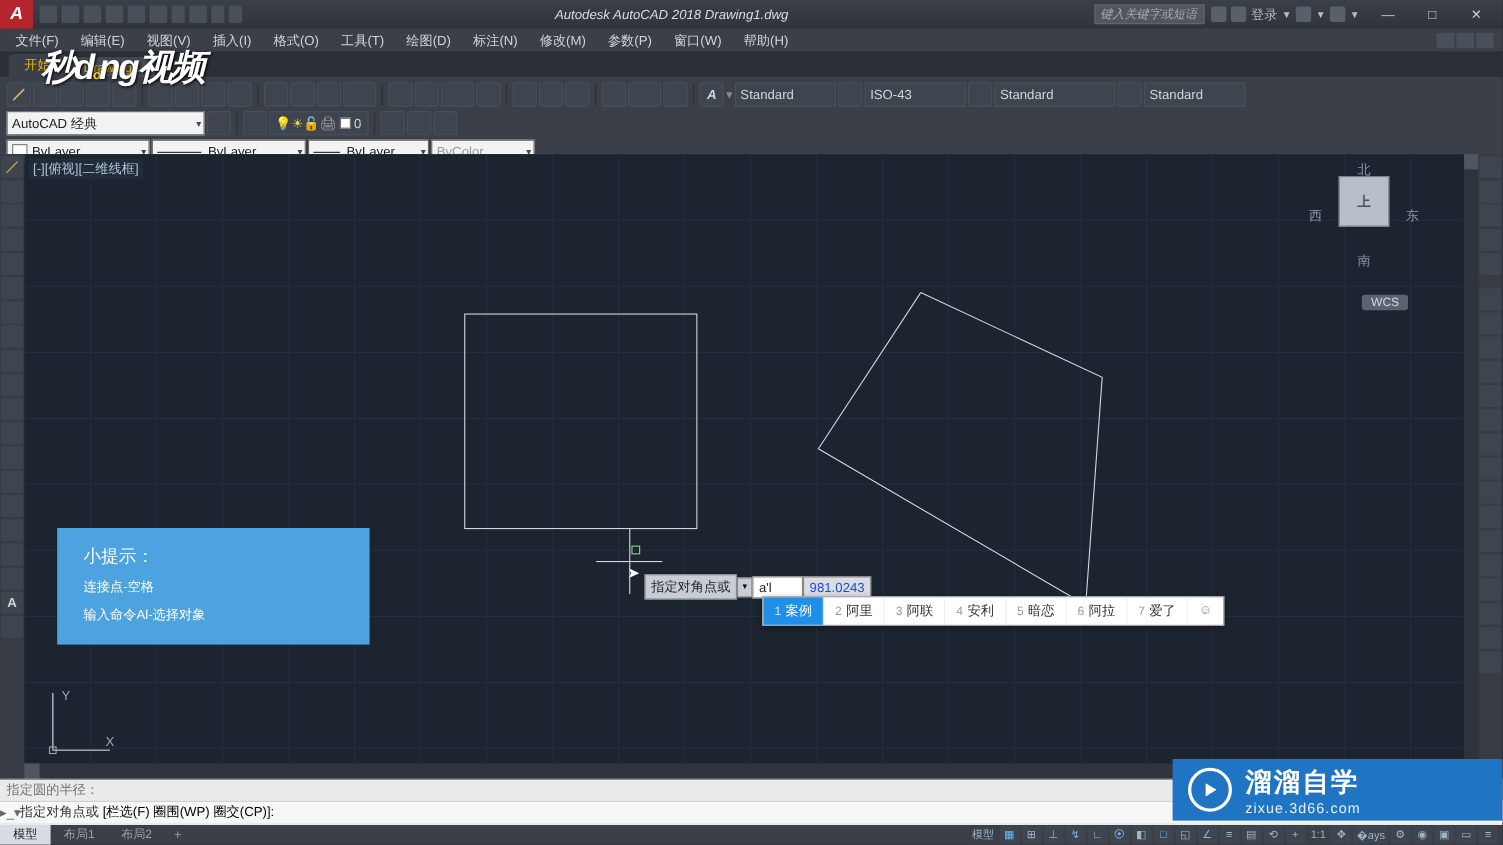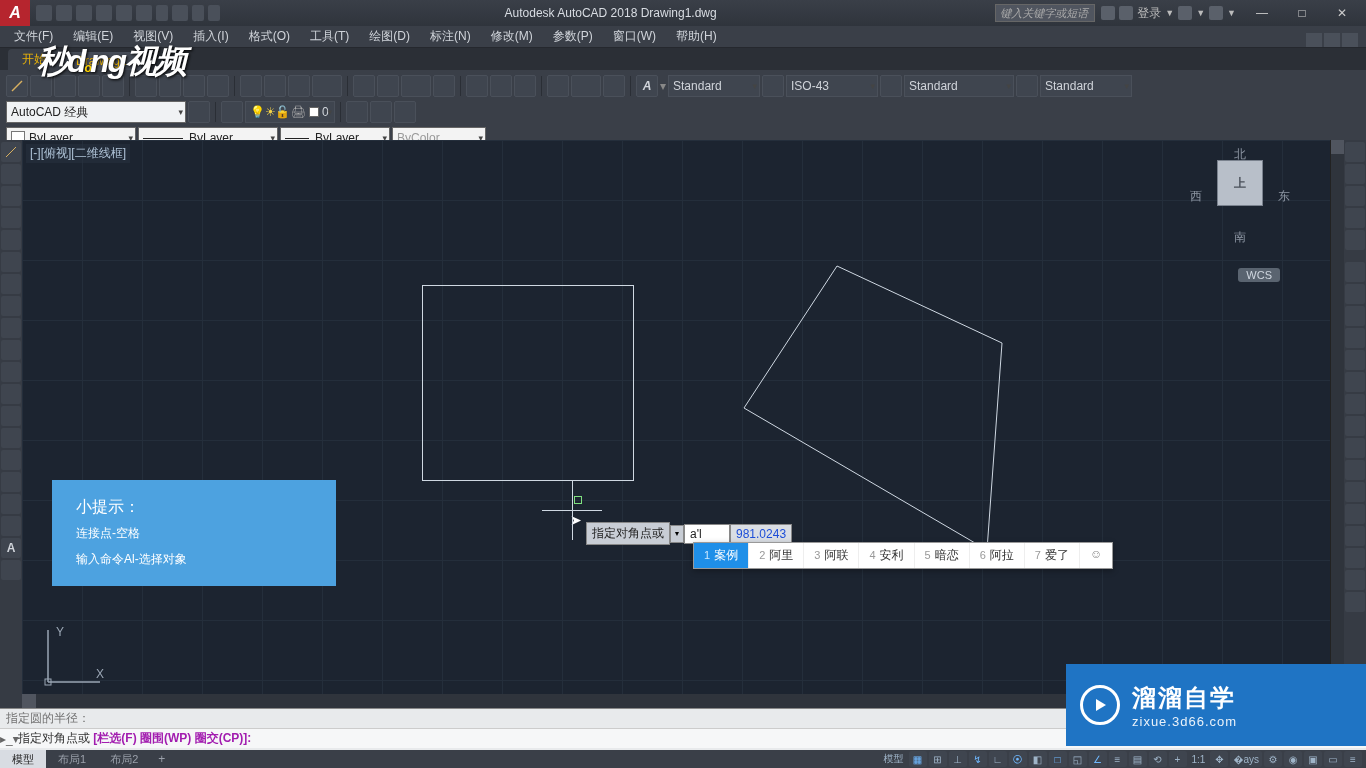--- a/index.html
+++ b/index.html
@@ -4,30 +4,30 @@
 <style>
 * { margin: 0; padding: 0; box-sizing: border-box; font-family: "Microsoft YaHei", Arial, sans-serif; font-size: 12px; }
 body { width: 1366px; height: 768px; background: #333740; overflow: hidden; position: relative; }
 
 
 .titlebar { height: 26px; background: linear-gradient(#3a3f48,#2f343c); display: flex; align-items: center; color: #d0d4da; }
 .titlebar .logo { width: 30px; height: 26px; background: #b6252e; color: #fff; display: flex; align-items: center; justify-content: center; font-size: 16px; font-style: italic; font-weight: bold; }
 .qat { display: flex; gap: 4px; padding: 0 6px; }
 .qat .qbtn { width: 16px; height: 16px; background: #4a505a; border-radius: 2px; }
 .qat .qbtn.arrow { width: 12px; }
-.title-center { flex: 1; text-align: center; font-size: 12px; color: #d8dce2; }
+.title-center { flex: 1; text-align: center; font-size: 12px; color: #d8dce2; font-style: italic; }
 .title-right { display: flex; align-items: center; gap: 6px; padding-right: 4px; }
 .search-box { width: 100px; height: 18px; background: #50555f; border: 1px solid #666; color: #aaa; font-style: italic; padding: 0 4px; line-height: 16px; font-size: 11px; }
 .user-icons { display: flex; gap: 4px; align-items: center; color: #bbb; }
 .user-icons .uicon { width: 14px; height: 14px; background: #5a606a; border-radius: 2px; }
 .win-controls { display: flex; }
 .win-controls .wbtn { width: 40px; height: 26px; display: flex; align-items: center; justify-content: center; color: #ccc; }
 
 
-.menubar { height: 22px; background: #3a3f48; display: flex; align-items: flex-end; padding: 0 4px; border-bottom: 1px solid #25282e; }
+.menubar { height: 22px; background: #3a3f48; display: flex; align-items: center; padding: 0 4px; border-bottom: 1px solid #25282e; }
 .menubar .mitem { padding: 0 10px; color: #d0d4da; font-size: 12px; line-height: 22px; cursor: default; }
 .menubar-right { margin-left: auto; display: flex; gap: 2px; padding-right: 4px; }
 .menubar-right .wbtn { width: 16px; height: 14px; background: #4a505a; }
 
 
 .tabrow { height: 22px; background: #2b2f36; display: flex; align-items: flex-end; padding-left: 8px; position: relative; }
 .tab { padding: 2px 14px; background: #3a3f48; color: #eab308; border-radius: 4px 4px 0 0; margin-right: 2px; font-size: 12px; }
 .tab-plus { width: 18px; height: 18px; display: flex; align-items: center; justify-content: center; color: #8a909a; }
 .logo-overlay { position: absolute; left: 37px; top: -8px; z-index: 20; pointer-events: none; }
 .logo-overlay .txt { font-size: 32px; font-weight: 900; color: #fff; text-shadow: 1px 1px 3px #000; font-style: italic; letter-spacing: -2px;}
@@ -107,34 +107,34 @@
 
 .hscroll-row { position: absolute; left: 22px; right: 36px; height: 14px; bottom: 60px; background: #2f343c; display:flex;}
 .hscroll-row .arrow { width:14px; background:#50555f;}
 .hscroll-row .track { flex:1; }
 
 .cmdline-area { position: absolute; left: 0; right: 0; bottom: 18px; height: 42px; background: #e8eaec; border-top: 1px solid #888; }
 .cmd-hist { padding: 1px 6px; color: #737373; font-size: 12px; }
 .cmd-input-row { display: flex; align-items: center; background: #f6f7f8; border-top: 1px solid #ccc; height: 20px; }
 .cmd-prompt-icon { width: 18px; text-align: center; color: #666; }
 .cmd-text { flex: 1; color: #333; font-size: 12px; }
-.cmd-text .opt { color: #a21caf; font-weight: bold; }
+.cmd-text .opt { color: #000000; }
 
 .layout-tabs { position: absolute; left: 0; right: 0; bottom: 0; height: 18px; background: #3a3f48; display: flex; align-items: center; }
 .ltab { padding: 0 12px; color: #9aa0aa; height: 18px; line-height: 18px; font-size: 11px; }
 .ltab.active { background: #d8dce2; color: #222; }
 .ltab-plus { padding: 0 8px; color: #9aa0aa; }
 
 .statusbar { position: absolute; right: 0; bottom: 0; height: 18px; display: flex; align-items: center; gap: 2px; padding-right: 4px; background: #3a3f48; }
 .sbtn { min-width: 18px; height: 16px; background: #3f454f; color: #9fb4c8; font-size: 10px; display: flex; align-items: center; justify-content: center; padding: 0 3px; border-radius:2px; }
 .sbtn.on { color: #6fb8ff; }
 .sbtn.txt { background: transparent; }
 
 
-.watermark { position: absolute; right: 0; bottom: 22px; width: 300px; height: 82px; background: #1f74c4; color: #fff; display: flex; align-items: center; padding: 0 14px; gap: 12px; }
+.watermark { position: absolute; right: 0; bottom: 22px; width: 300px; height: 56px; background: #1f74c4; color: #fff; display: flex; align-items: center; padding: 0 14px; gap: 12px; }
 .wm-icon { width: 40px; height: 40px; border: 3px solid #fff; border-radius: 50%; display: flex; align-items: center; justify-content: center; }
 .wm-text { display: flex; flex-direction: column; }
 .wm-cn { font-size: 24px; font-weight: bold; letter-spacing: 2px; }
 .wm-en { font-size: 13px; letter-spacing: 1px; opacity: 0.9; }
 </style>
 </head>
 <body>
 
 <div class="titlebar">
   <div class="logo">A</div>

